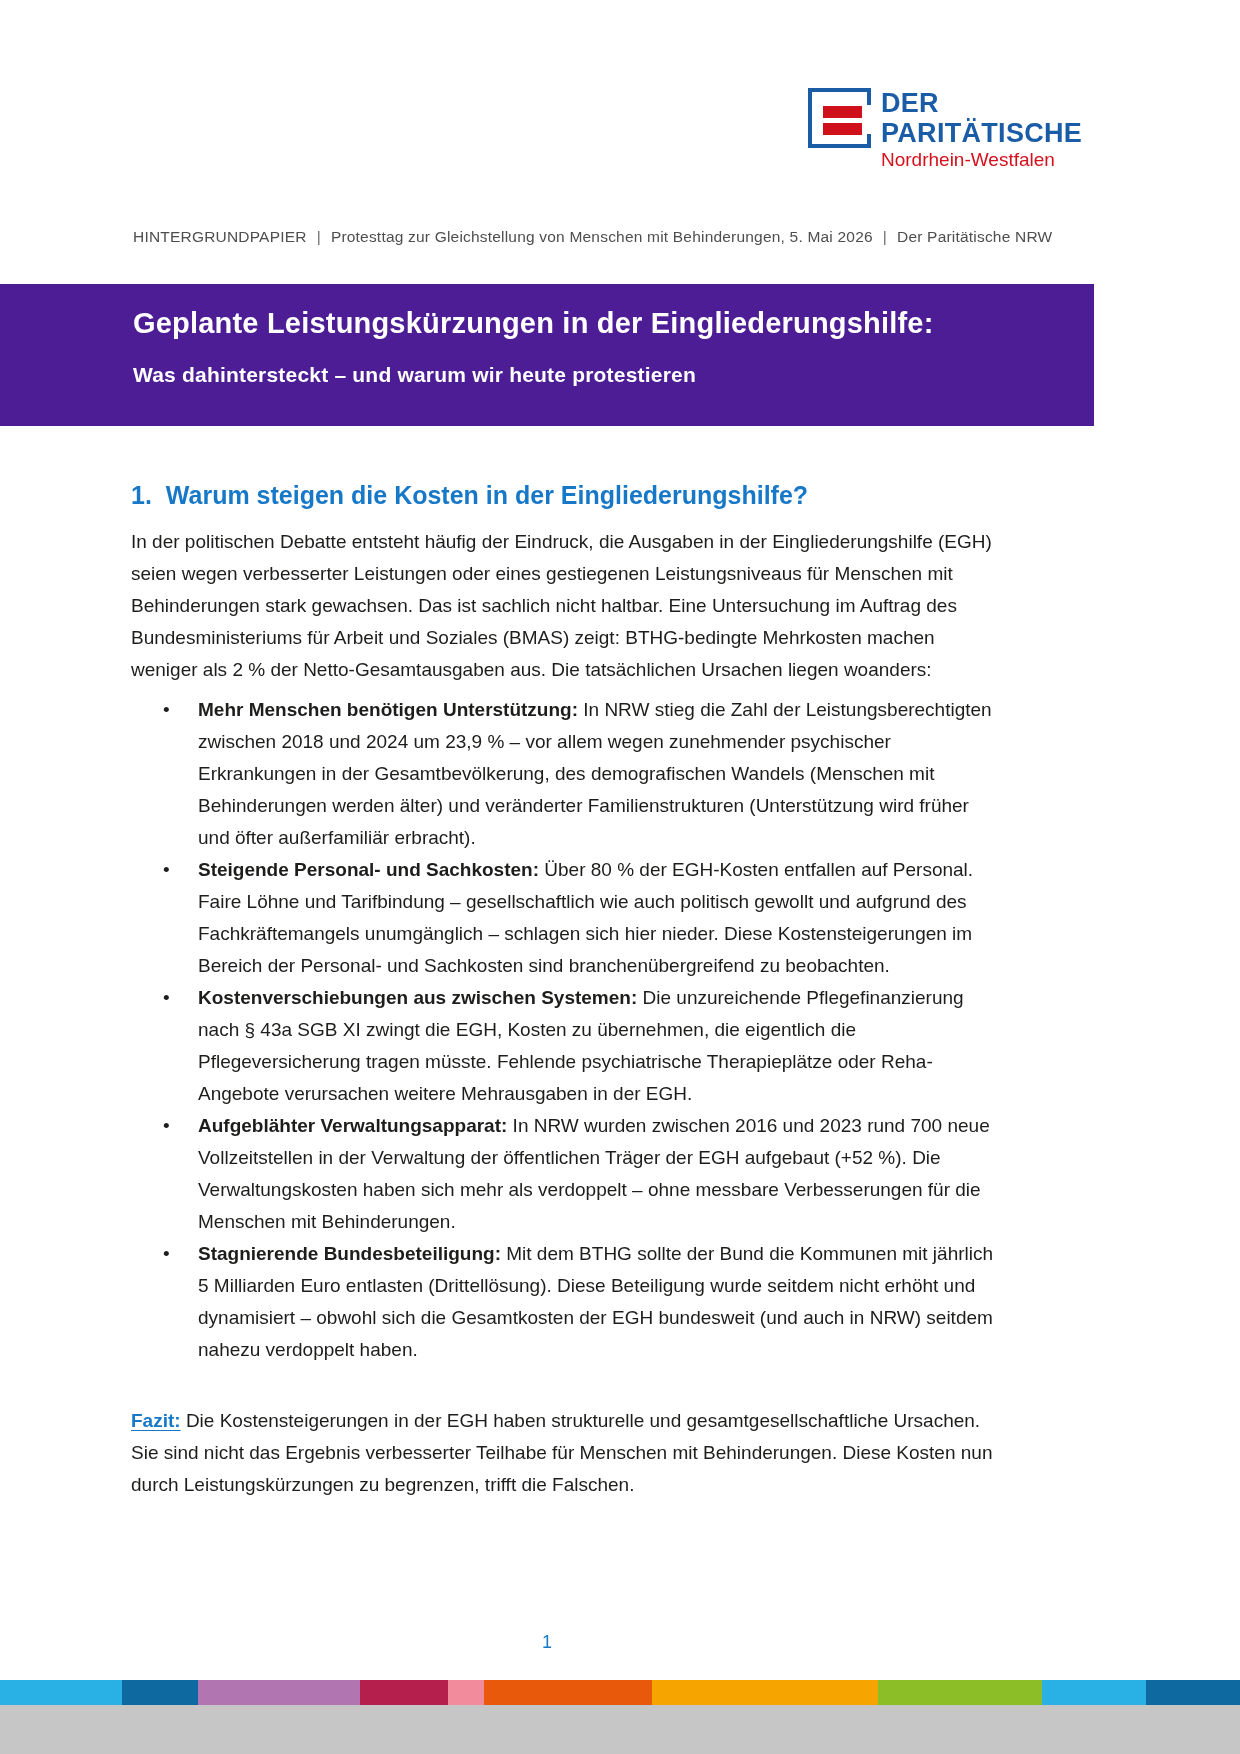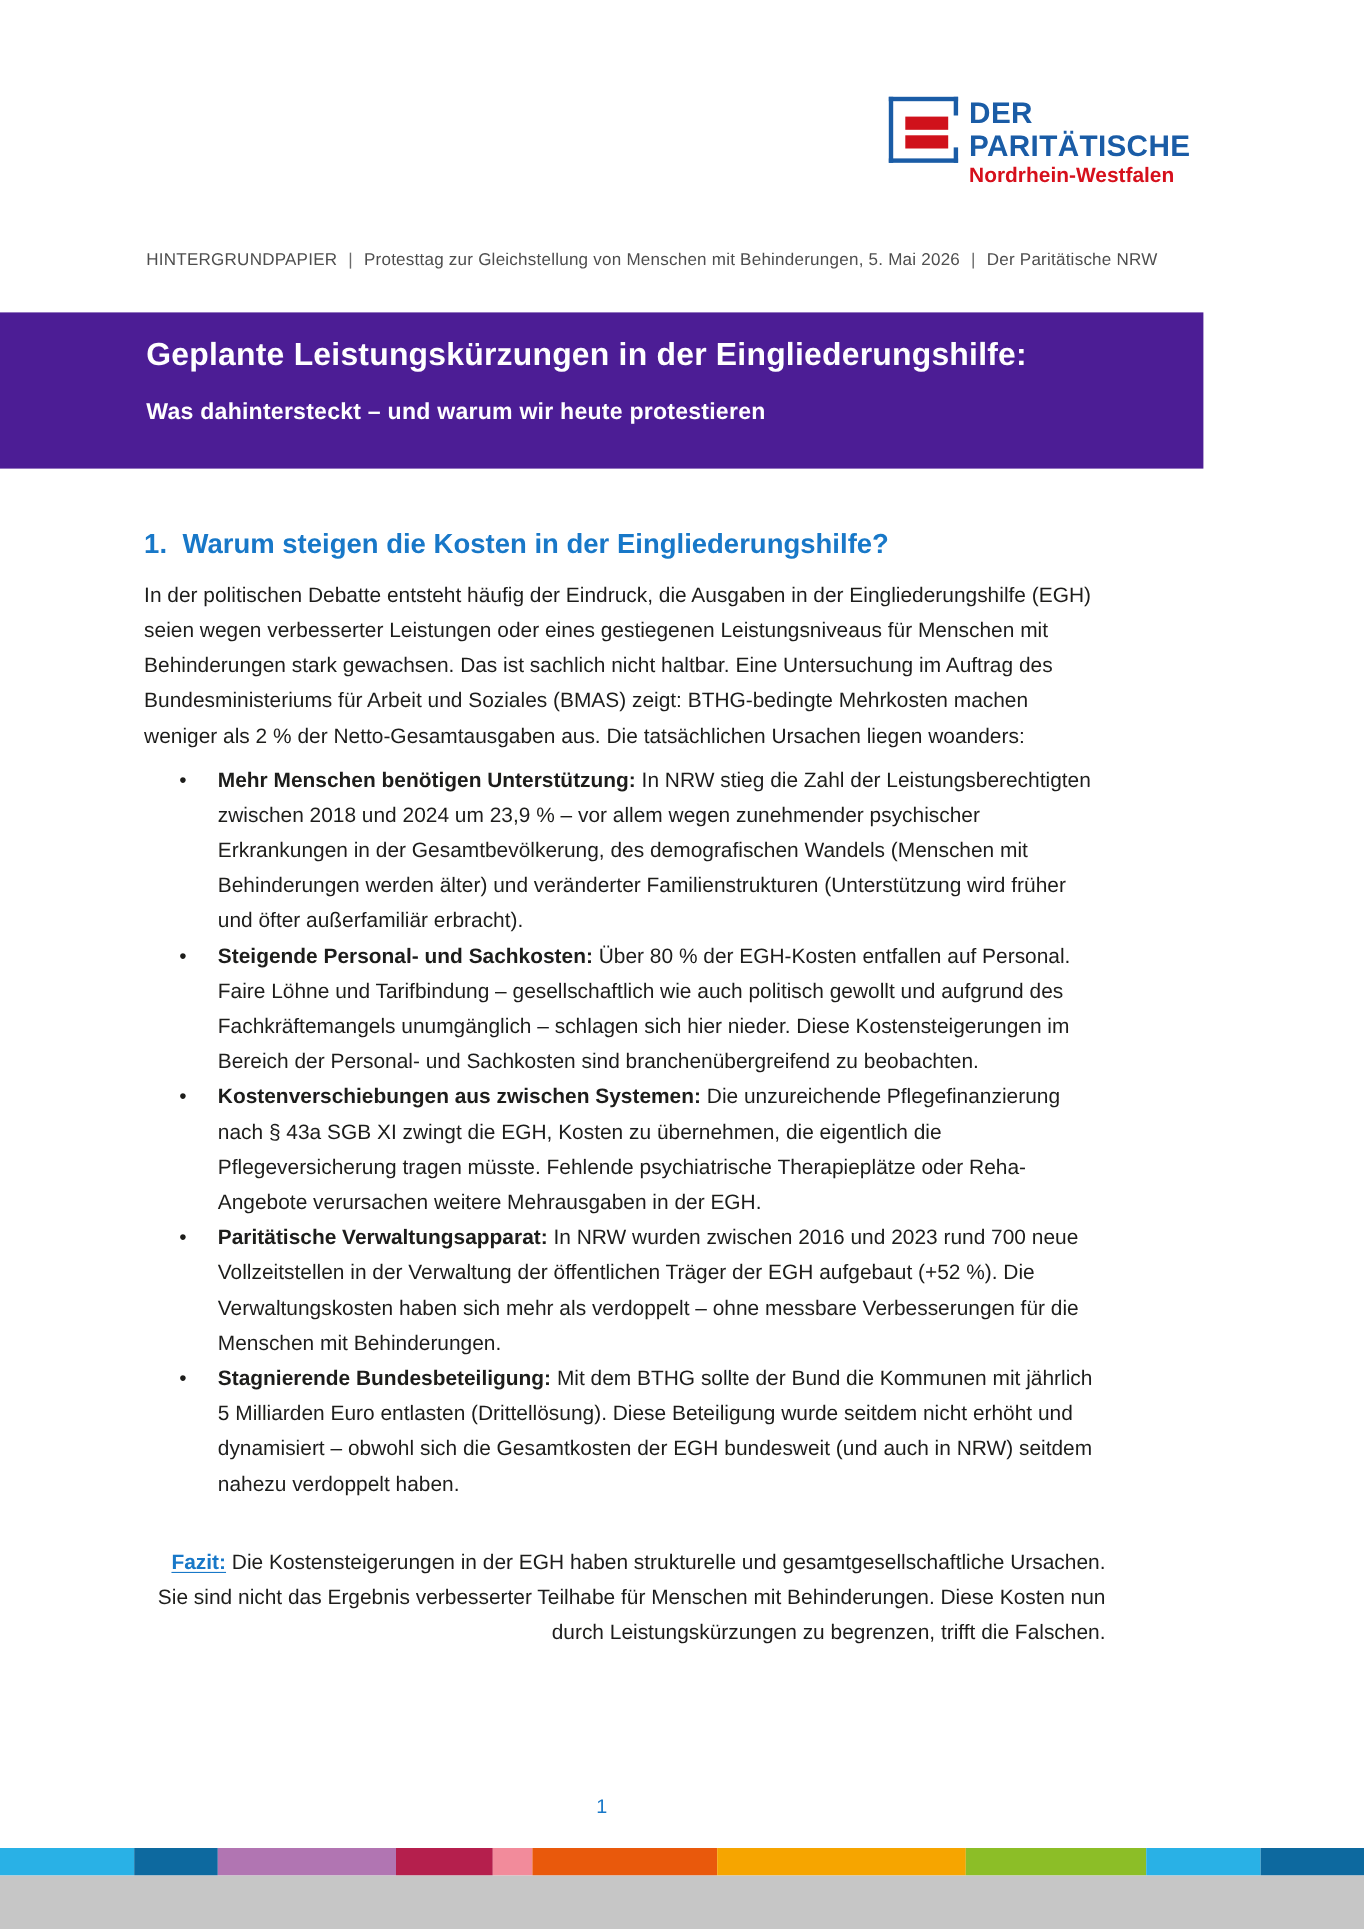--- a/index.html
+++ b/index.html
@@ -56,21 +56,21 @@
   .logo-text { margin-left: 10px; }
   .logo-name {
     font-size: 27px;
     font-weight: 700;
     color: #1A5CA6;
     letter-spacing: 0.3px;
     line-height: 30px;
   }
   .logo-region {
     font-size: 19px;
-    font-weight: 700;
+    font-weight: 400;
     color: #D6101C;
     line-height: 21px;
     margin-top: 1px;
   }
 
   
   .meta {
     position: absolute;
     top: 228px;
     left: 133px;
@@ -144,21 +144,20 @@
     position: absolute;
     left: 32px;
     top: 0;
     font-size: 19px;
   }
   .bullets .lead { font-weight: 700; }
   .fazit {
     margin: 39px 0 0 0;
     font-size: 19px;
     line-height: 32px;
-    text-align: right;
   }
   .fazit-label {
     color: #1878C8;
     font-weight: 700;
     text-decoration: underline;
     text-underline-offset: 3px;
     cursor: pointer;
   }
 
   
@@ -218,21 +217,21 @@
 
   <main class="content">
     <h3 class="heading">
       <span class="hnum">1.</span><span>Warum steigen die Kosten in der Eingliederungshilfe?</span>
     </h3>
     <p class="intro">In der politischen Debatte entsteht häufig der Eindruck, die Ausgaben in der Eingliederungshilfe (EGH) seien wegen verbesserter Leistungen oder eines gestiegenen Leistungsniveaus für Menschen mit Behinderungen stark gewachsen. Das ist sachlich nicht haltbar. Eine Untersuchung im Auftrag des Bundesministeriums für Arbeit und Soziales (BMAS) zeigt: BTHG-bedingte Mehrkosten machen weniger als 2 % der Netto-Gesamtausgaben aus. Die tatsächlichen Ursachen liegen woanders:</p>
     <ul class="bullets">
         <li><span class="dot">•</span><span class="lead">Mehr Menschen benötigen Unterstützung:</span><span> In NRW stieg die Zahl der Leistungsberechtigten zwischen 2018 und 2024 um 23,9 % – vor allem wegen zunehmender psychischer Erkrankungen in der Gesamtbevölkerung, des demografischen Wandels (Menschen mit Behinderungen werden älter) und veränderter Familienstrukturen (Unterstützung wird früher und öfter außerfamiliär erbracht).</span></li>
         <li><span class="dot">•</span><span class="lead">Steigende Personal- und Sachkosten:</span><span> Über 80 % der EGH-Kosten entfallen auf Personal. Faire Löhne und Tarifbindung – gesellschaftlich wie auch politisch gewollt und aufgrund des Fachkräftemangels unumgänglich – schlagen sich hier nieder. Diese Kostensteigerungen im Bereich der Personal- und Sachkosten sind branchenübergreifend zu beobachten.</span></li>
         <li><span class="dot">•</span><span class="lead">Kostenverschiebungen aus zwischen Systemen:</span><span> Die unzureichende Pflegefinanzierung nach § 43a SGB XI zwingt die EGH, Kosten zu übernehmen, die eigentlich die Pflegeversicherung tragen müsste. Fehlende psychiatrische Therapieplätze oder Reha-Angebote verursachen weitere Mehrausgaben in der EGH.</span></li>
-        <li><span class="dot">•</span><span class="lead">Paritätische Verwaltungsapparat:</span><span> In NRW wurden zwischen 2016 und 2023 rund 700 neue Vollzeitstellen in der Verwaltung der öffentlichen Träger der EGH aufgebaut (+52 %). Die Verwaltungskosten haben sich mehr als verdoppelt – ohne messbare Verbesserungen für die Menschen mit Behinderungen.</span></li>
+        <li><span class="dot">•</span><span class="lead">Aufgeblähter Verwaltungsapparat:</span><span> In NRW wurden zwischen 2016 und 2023 rund 700 neue Vollzeitstellen in der Verwaltung der öffentlichen Träger der EGH aufgebaut (+52 %). Die Verwaltungskosten haben sich mehr als verdoppelt – ohne messbare Verbesserungen für die Menschen mit Behinderungen.</span></li>
         <li><span class="dot">•</span><span class="lead">Stagnierende Bundesbeteiligung:</span><span> Mit dem BTHG sollte der Bund die Kommunen mit jährlich 5 Milliarden Euro entlasten (Drittellösung). Diese Beteiligung wurde seitdem nicht erhöht und dynamisiert – obwohl sich die Gesamtkosten der EGH bundesweit (und auch in NRW) seitdem nahezu verdoppelt haben.</span></li>
       </ul>
     <p class="fazit">
       <span class="fazit-label">Fazit:</span><span> Die Kostensteigerungen in der EGH haben strukturelle und gesamtgesellschaftliche Ursachen. Sie sind nicht das Ergebnis verbesserter Teilhabe für Menschen mit Behinderungen. Diese Kosten nun durch Leistungskürzungen zu begrenzen, trifft die Falschen.</span>
     </p>
   </main>
 
   <div class="pagenum">1</div>
 
   <div class="stripe">

